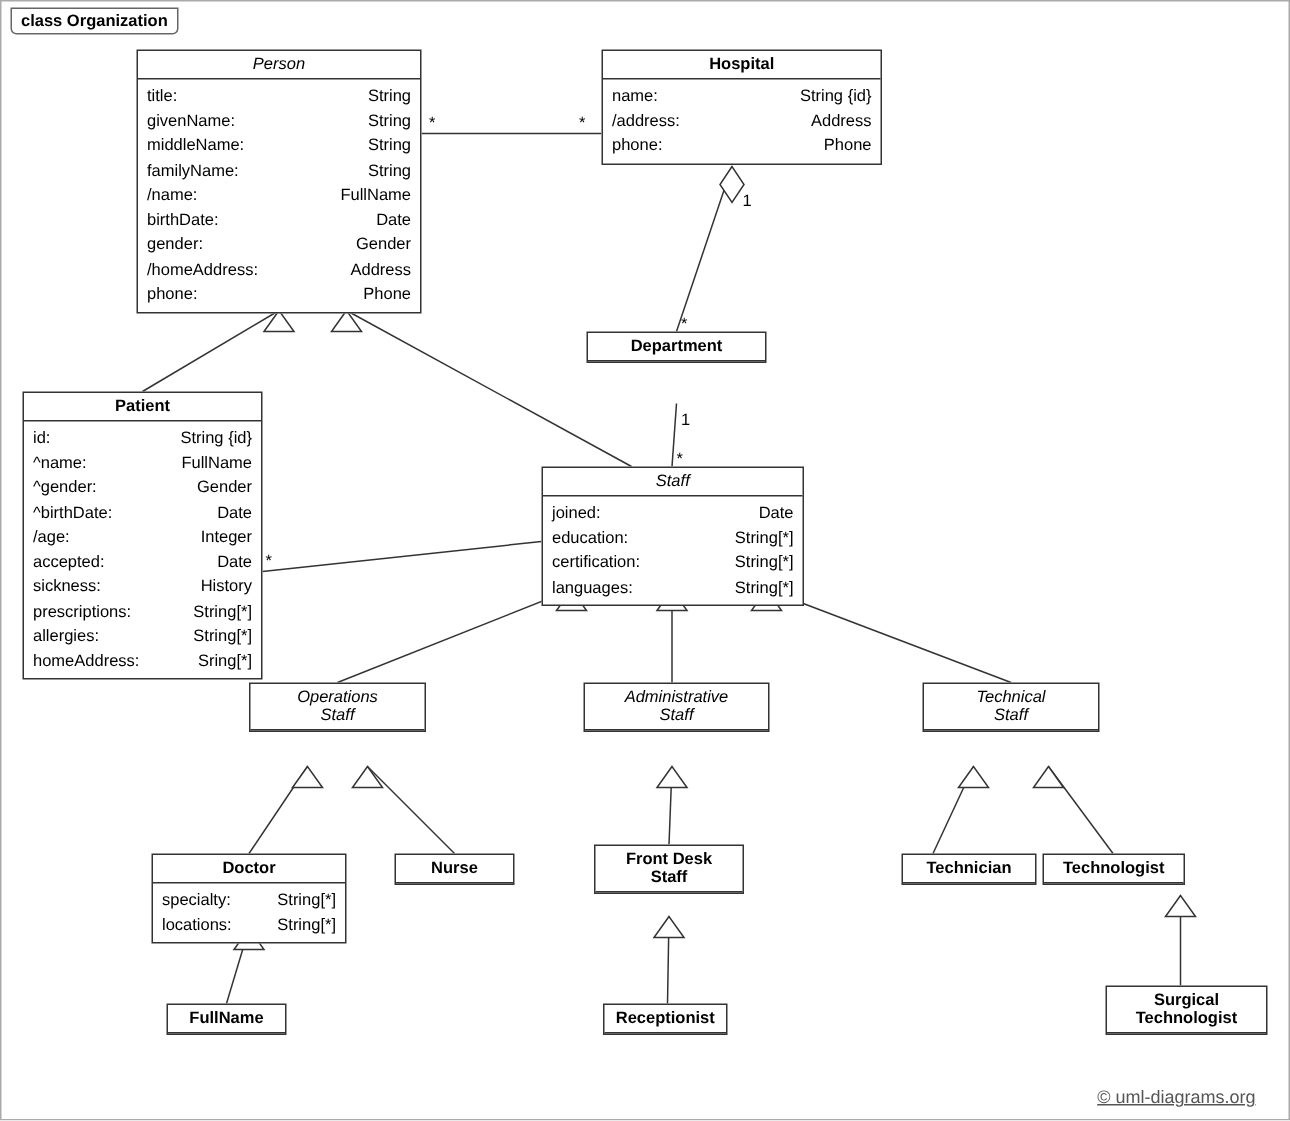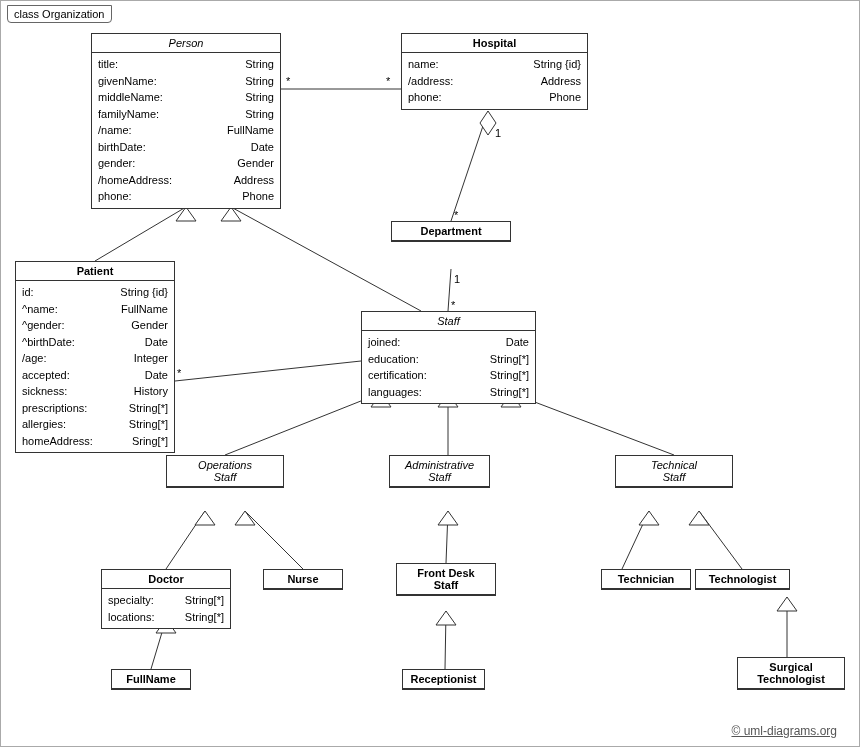--- a/index.html
+++ b/index.html
@@ -21,20 +21,21 @@
     }
     .diagram-title {
       position: absolute;
       top: 4px;
       left: 6px;
       border: 1px solid #666;
       padding: 2px 6px;
       font-size: 11px;
       background: #fff;
       border-radius: 0 0 4px 4px;
+      font-weight: bold;
     }
     .uml-box {
       position: absolute;
       border: 1px solid #333;
       background: #fff;
       text-align: left;
     }
     .uml-box-title {
       text-align: center;
       border-bottom: 1px solid #333;
@@ -270,21 +271,21 @@
           <span class="attr-name">languages:</span>
           <span class="attr-type">String[*]</span>
         </div>
     </div>
   </div>
 
   <div class="uml-box" style="left:165px; top:454px; width:118px;">
     <div class="uml-box-title" style="">Operations<br>Staff</div>
   </div>
 
-  <div class="uml-box" style="left:388px; top:454px; width:101px;">
+  <div class="uml-box" style="left:388px; top:454px; width:124px;">
     <div class="uml-box-title" style="font-style:italic;">Administrative<br>Staff</div>
   </div>
 
   <div class="uml-box" style="left:614px; top:454px; width:118px;">
     <div class="uml-box-title" style="font-style:italic;">Technical<br>Staff</div>
   </div>
 
   <div class="uml-box" style="left:100px; top:568px; width:130px;">
     <div class="uml-box-title normal">Doctor</div>
     <div class="uml-box-body">

